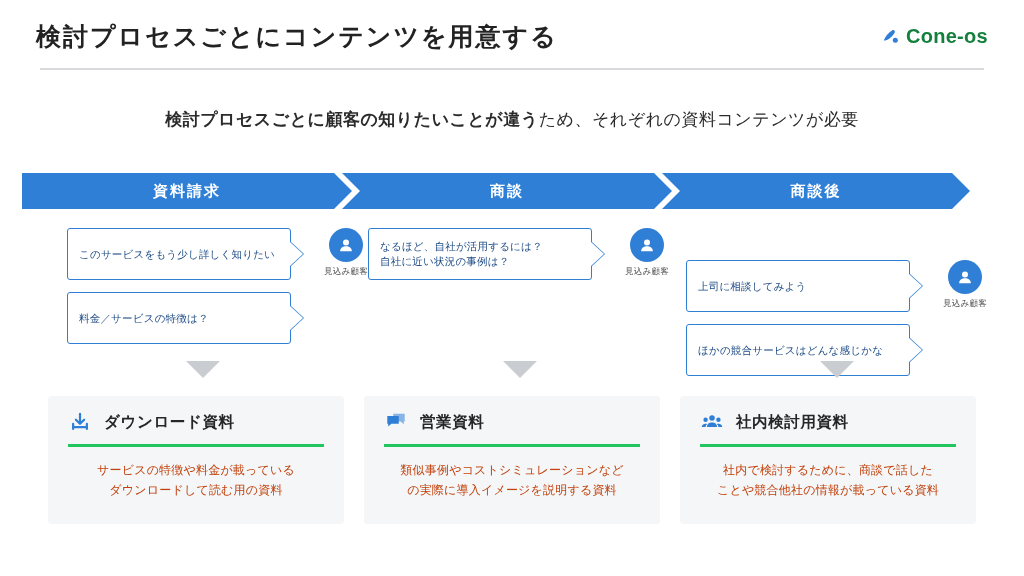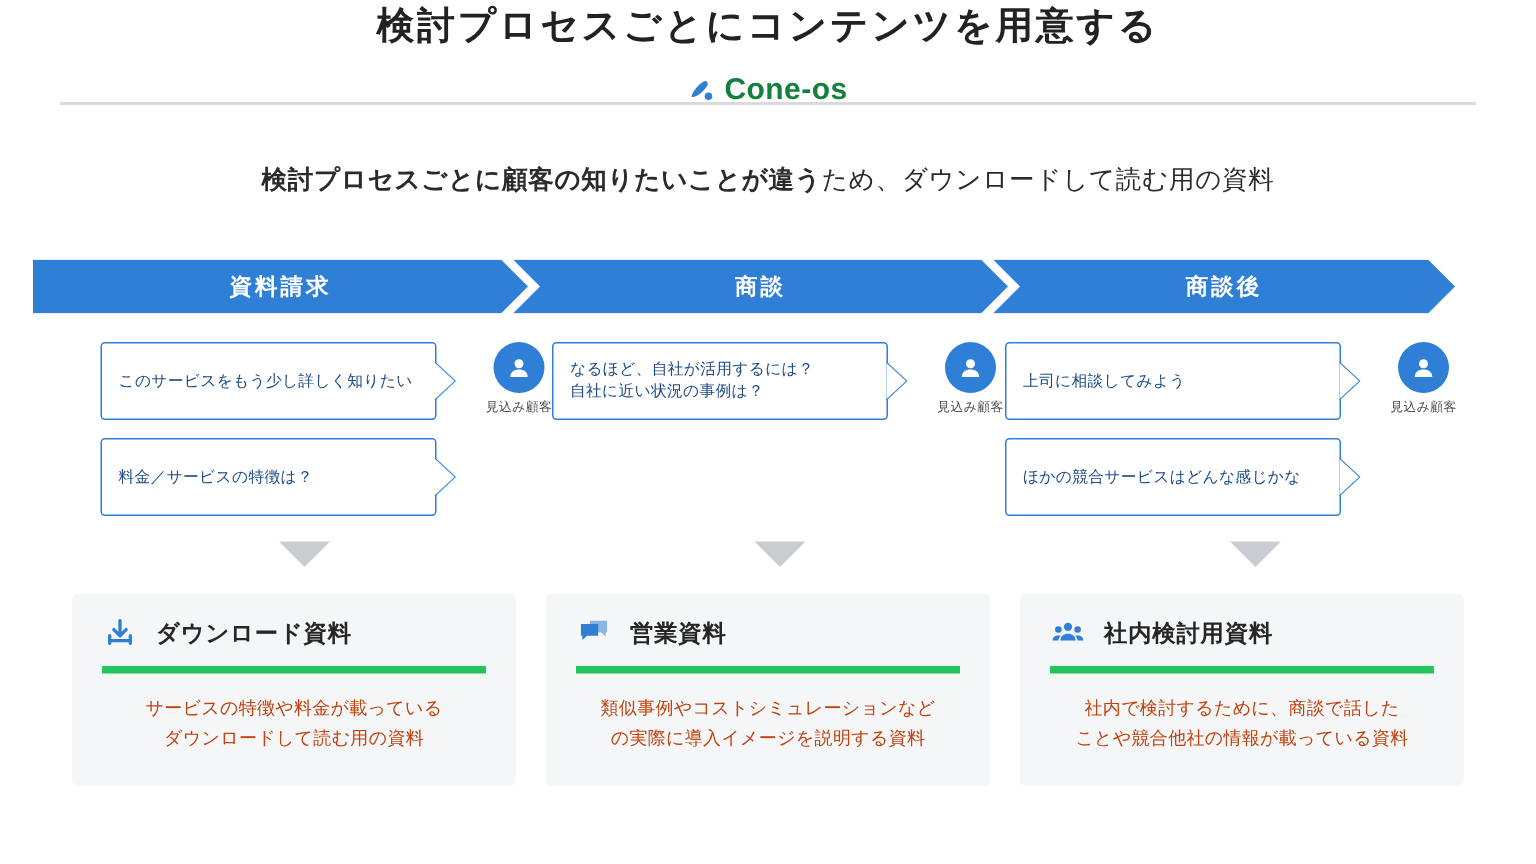--- a/index.html
+++ b/index.html
@@ -27,21 +27,20 @@
     position: absolute;
     left: 0;
     top: 0;
     width: 1024px;
     height: 72px;
     display: flex;
     align-items: center;
     justify-content: space-between;
     padding: 0 36px;
     box-sizing: border-box;
-    flex-direction: column;
   }
   .header-title {
     font-size: 25px;
     font-weight: bold;
     letter-spacing: 2px;
     color: #222222;
     white-space: nowrap;
   }
   .logo {
     display: flex;
@@ -125,21 +124,21 @@
   }
 
   
   .col {
     position: absolute;
     top: 228px;
     width: 318px;
   }
   .col-1 { left: 59px; }
   .col-2 { left: 360px; }
-  .col-3 { left: 662px; }
+  .col-3 { left: 678px; margin-top: 32px; }
 
   .bubble-row {
     position: relative;
     height: 54px;
     margin-bottom: 10px;
   }
   .bubble {
     position: absolute;
     left: 8px;
     top: 0;
@@ -231,21 +230,21 @@
     padding: 14px 20px 0 20px;
   }
   .card-1 { left: 48px; }
   .card-2 { left: 364px; }
   .card-3 { left: 680px; }
   .card-head {
     display: flex;
     align-items: center;
     gap: 12px;
     padding-bottom: 10px;
-    border-bottom: 5px solid #22c55e;
+    border-bottom: 3px solid #22c55e;
   }
   .card-icon {
     width: 24px;
     height: 24px;
     display: flex;
     align-items: center;
     justify-content: center;
   }
   .card-title {
     font-size: 15.5px;
@@ -275,21 +274,21 @@
           <path d="M3.2 12.6 C6.2 12.0 9.6 9.6 12.4 5.3 C13.8 3.2 12.0 1.2 10.0 2.4 C6.2 4.8 3.4 8.6 2.2 11.6 C1.7 12.9 2.2 12.8 3.2 12.6 Z" fill="#2f7fd6"></path>
           <circle cx="13.3" cy="12.2" r="2.5" fill="#2f7fd6"></circle>
         </svg>
       </span>
       <span class="logo-text">Cone-os</span>
     </div>
   </div>
   <div class="header-rule"></div>
 
   <div class="lead">
-    <b>検討プロセスごとに顧客の知りたいことが違う</b><span class="normal">ため、ダウンロードして読む用の資料</span>
+    <b>検討プロセスごとに顧客の知りたいことが違う</b><span class="normal">ため、それぞれの資料コンテンツが必要</span>
   </div>
 
   <div class="chevrons">
     <div class="chev chev-1">資料請求</div>
     <div class="chev chev-2">商談</div>
     <div class="chev chev-3">商談後</div>
   </div>
 
   <div class="col col-1">
     <div class="bubble-row">

